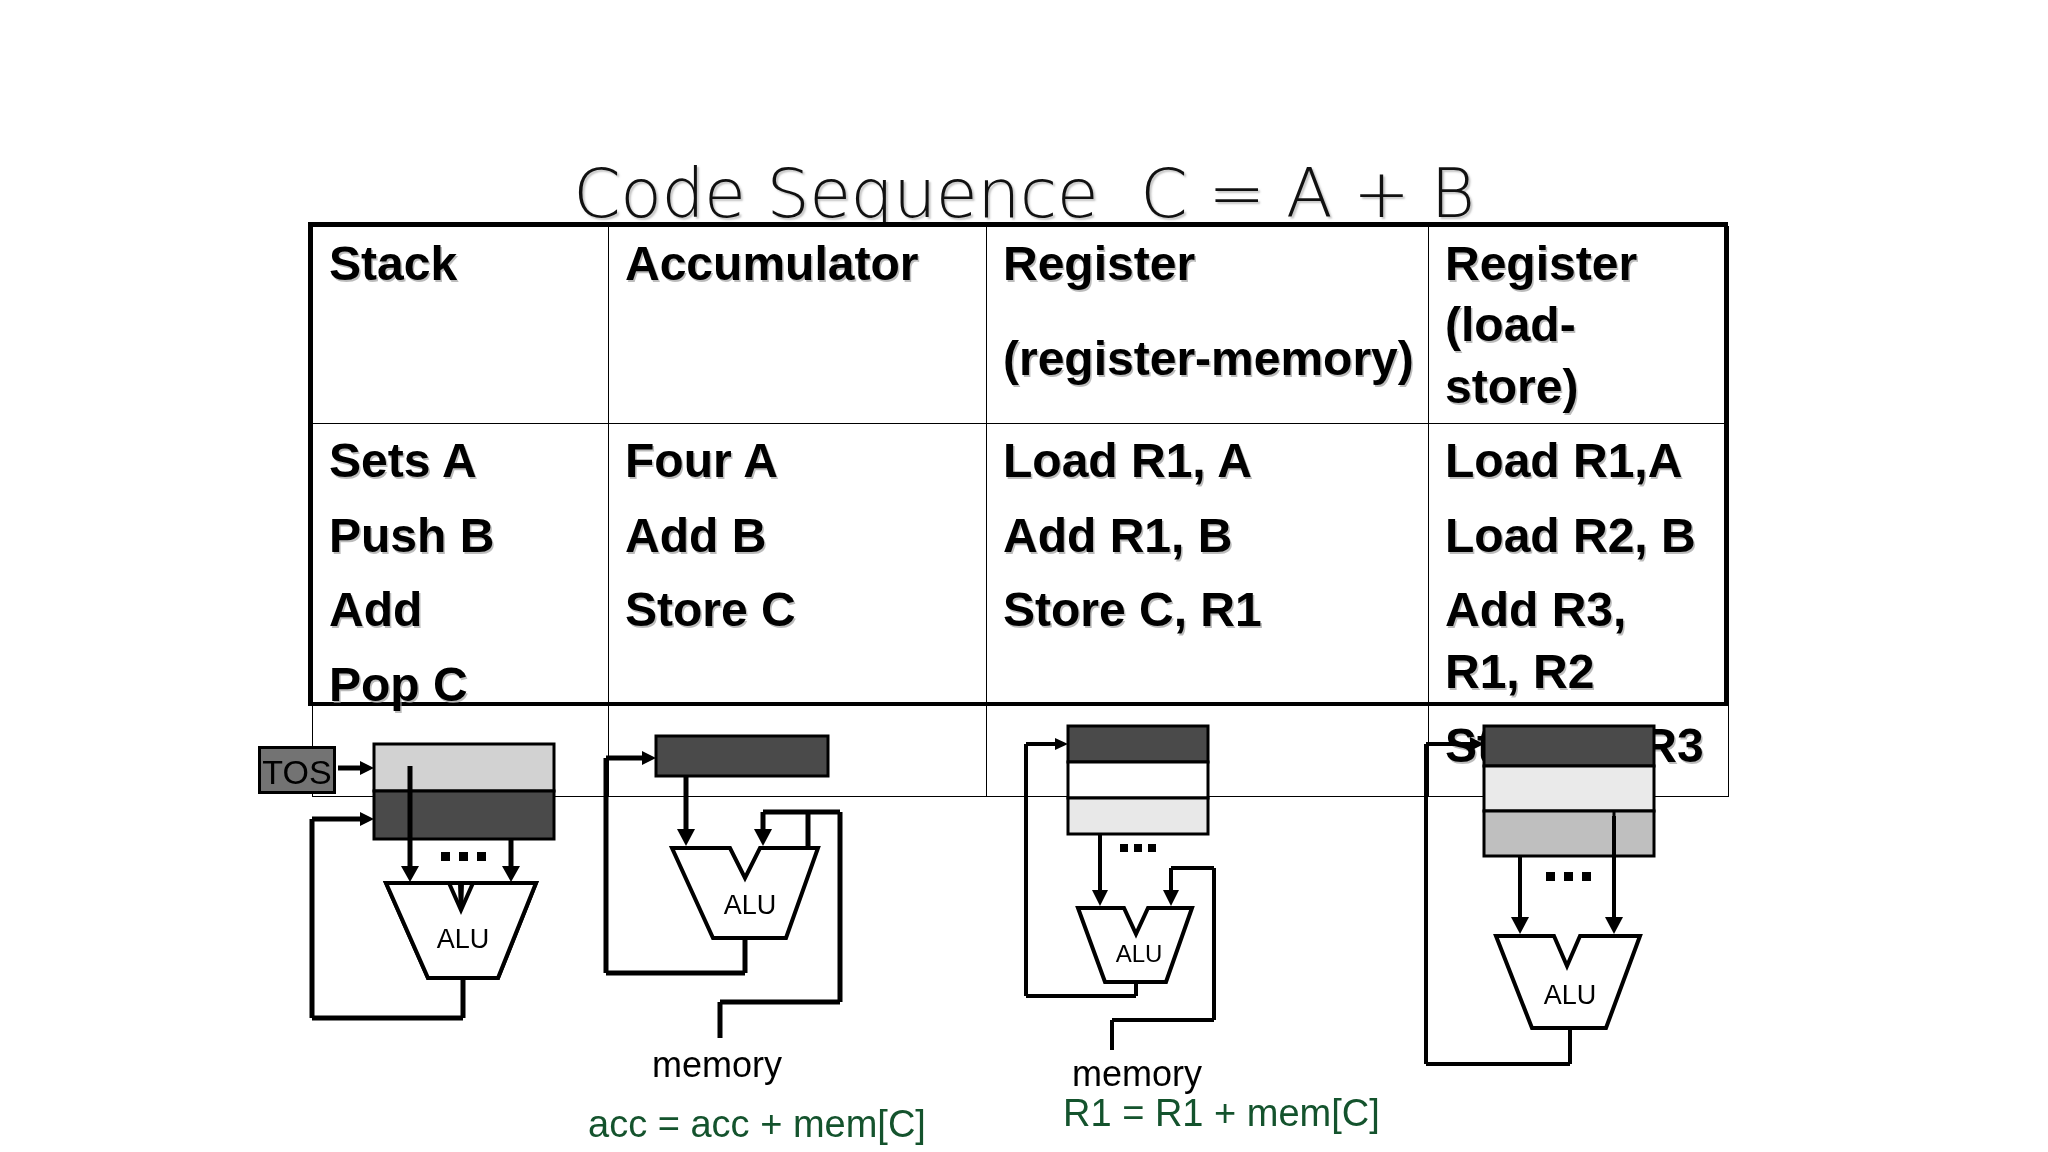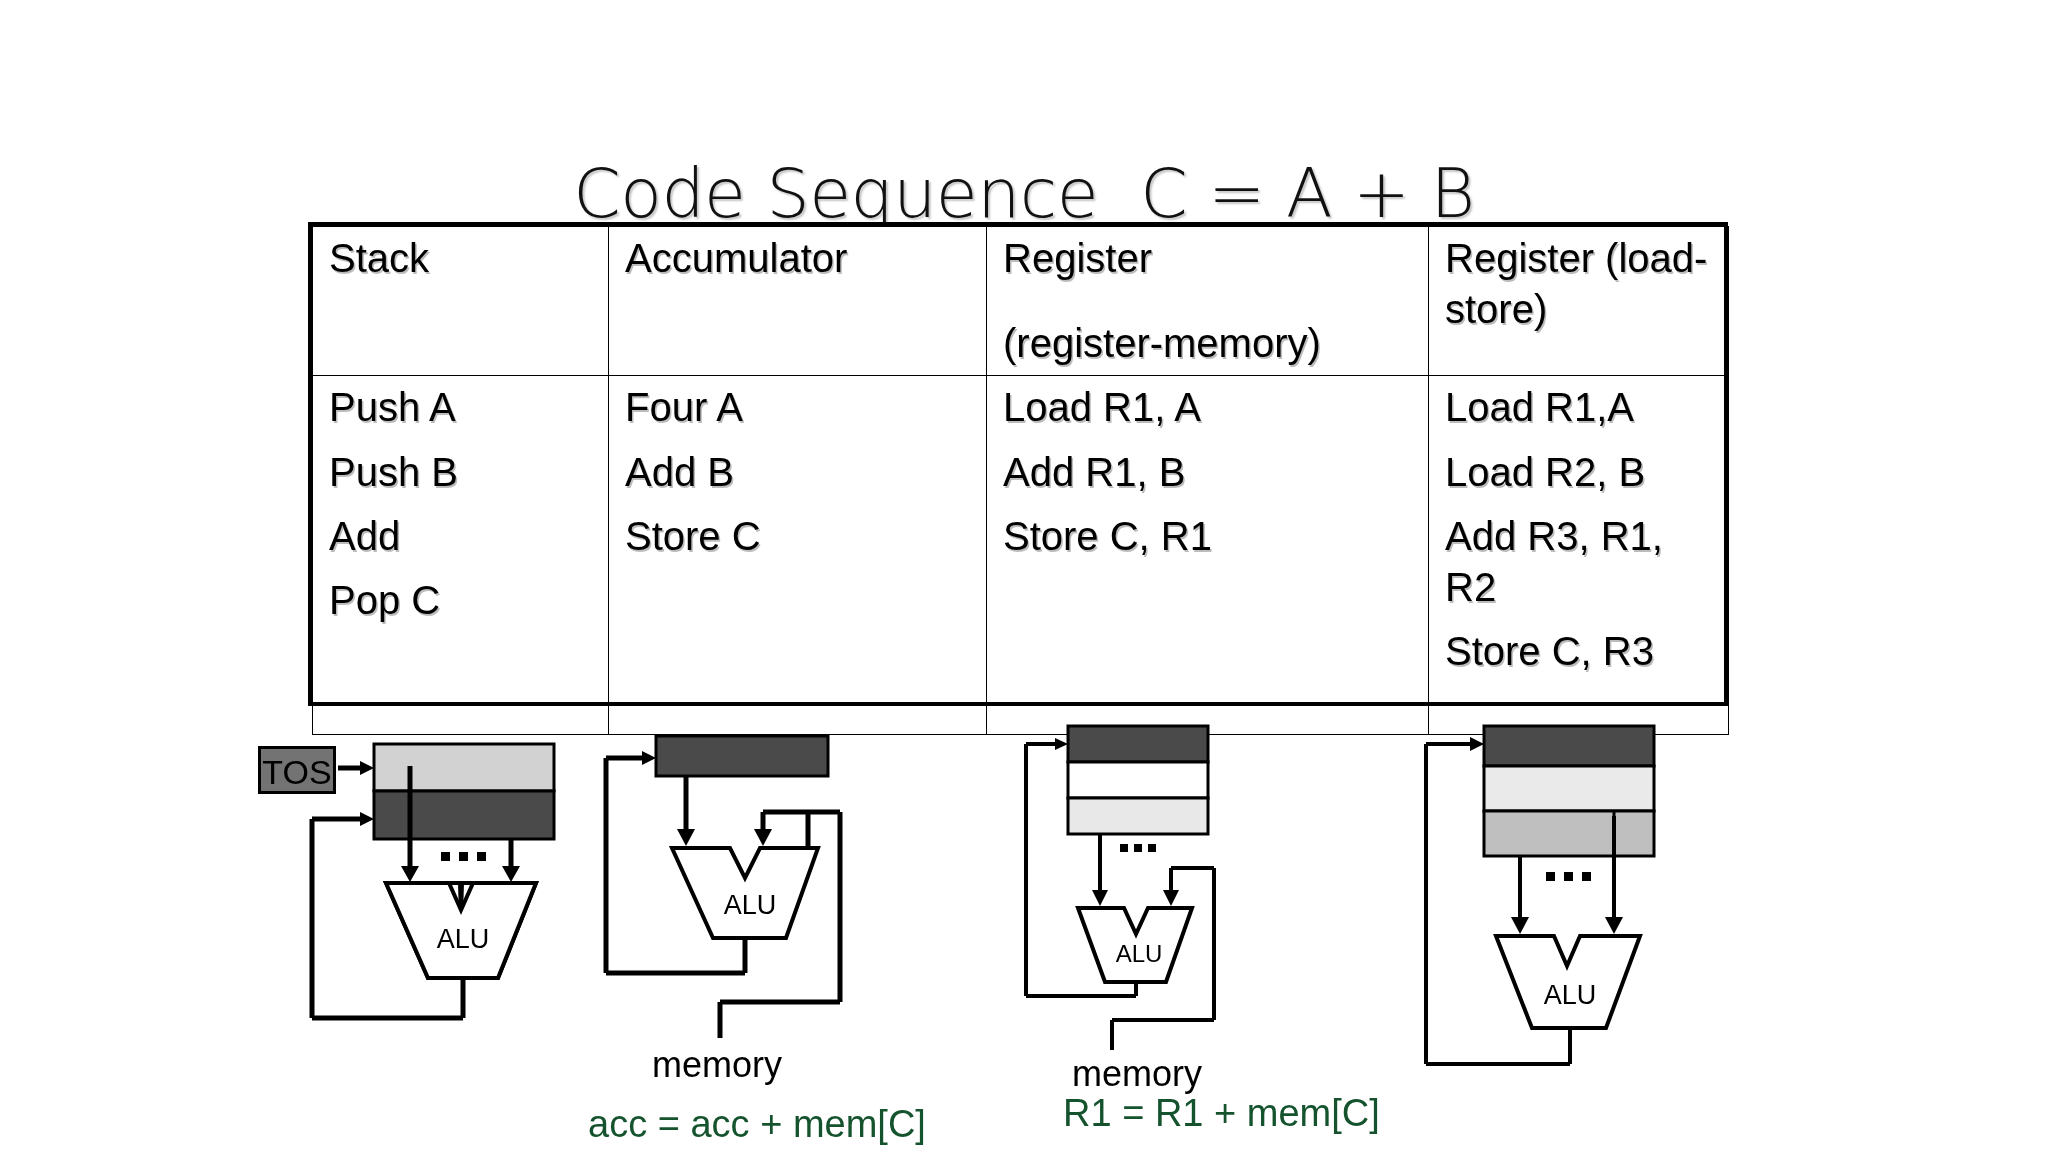--- a/index.html
+++ b/index.html
@@ -51,22 +51,22 @@
     height: 100%;
     border-collapse: collapse;
     table-layout: fixed;
   }
   #isa-table th, #isa-table td {
     border: 1px solid #000000;
     vertical-align: top;
     text-align: left;
     padding: 6px 14px 6px 16px;
     font-family: "Liberation Sans", sans-serif;
-    font-weight: normal;
-    font-size: 40px;
+    font-weight: bold;
+    font-size: 48px;
     line-height: 1.28;
     color: #000000;
     text-shadow: 1.5px 1.5px 0.6px rgba(160,160,160,0.7);
   }
   #isa-table thead th { height: 134px; }
   #isa-table tbody td { height: 346px; }
   #isa-table col.c1 { width: 296px; }
   #isa-table col.c2 { width: 378px; }
   #isa-table col.c3 { width: 442px; }
   #isa-table col.c4 { width: 300px; }
@@ -139,21 +139,21 @@
           </th>
           <th>
             <span class="hdrline">Register (load-</span>
             <span class="hdrline">store)</span>
           </th>
         </tr>
       </thead>
       <tbody>
         <tr>
           <td>
-            <span class="cellline">Push A</span>
+            <span class="cellline">Sets A</span>
             <span class="cellline">Push B</span>
             <span class="cellline">Add</span>
             <span class="cellline">Pop C</span>
           </td>
           <td>
             <span class="cellline">Four A</span>
             <span class="cellline">Add B</span>
             <span class="cellline">Store C</span>
           </td>
           <td>

